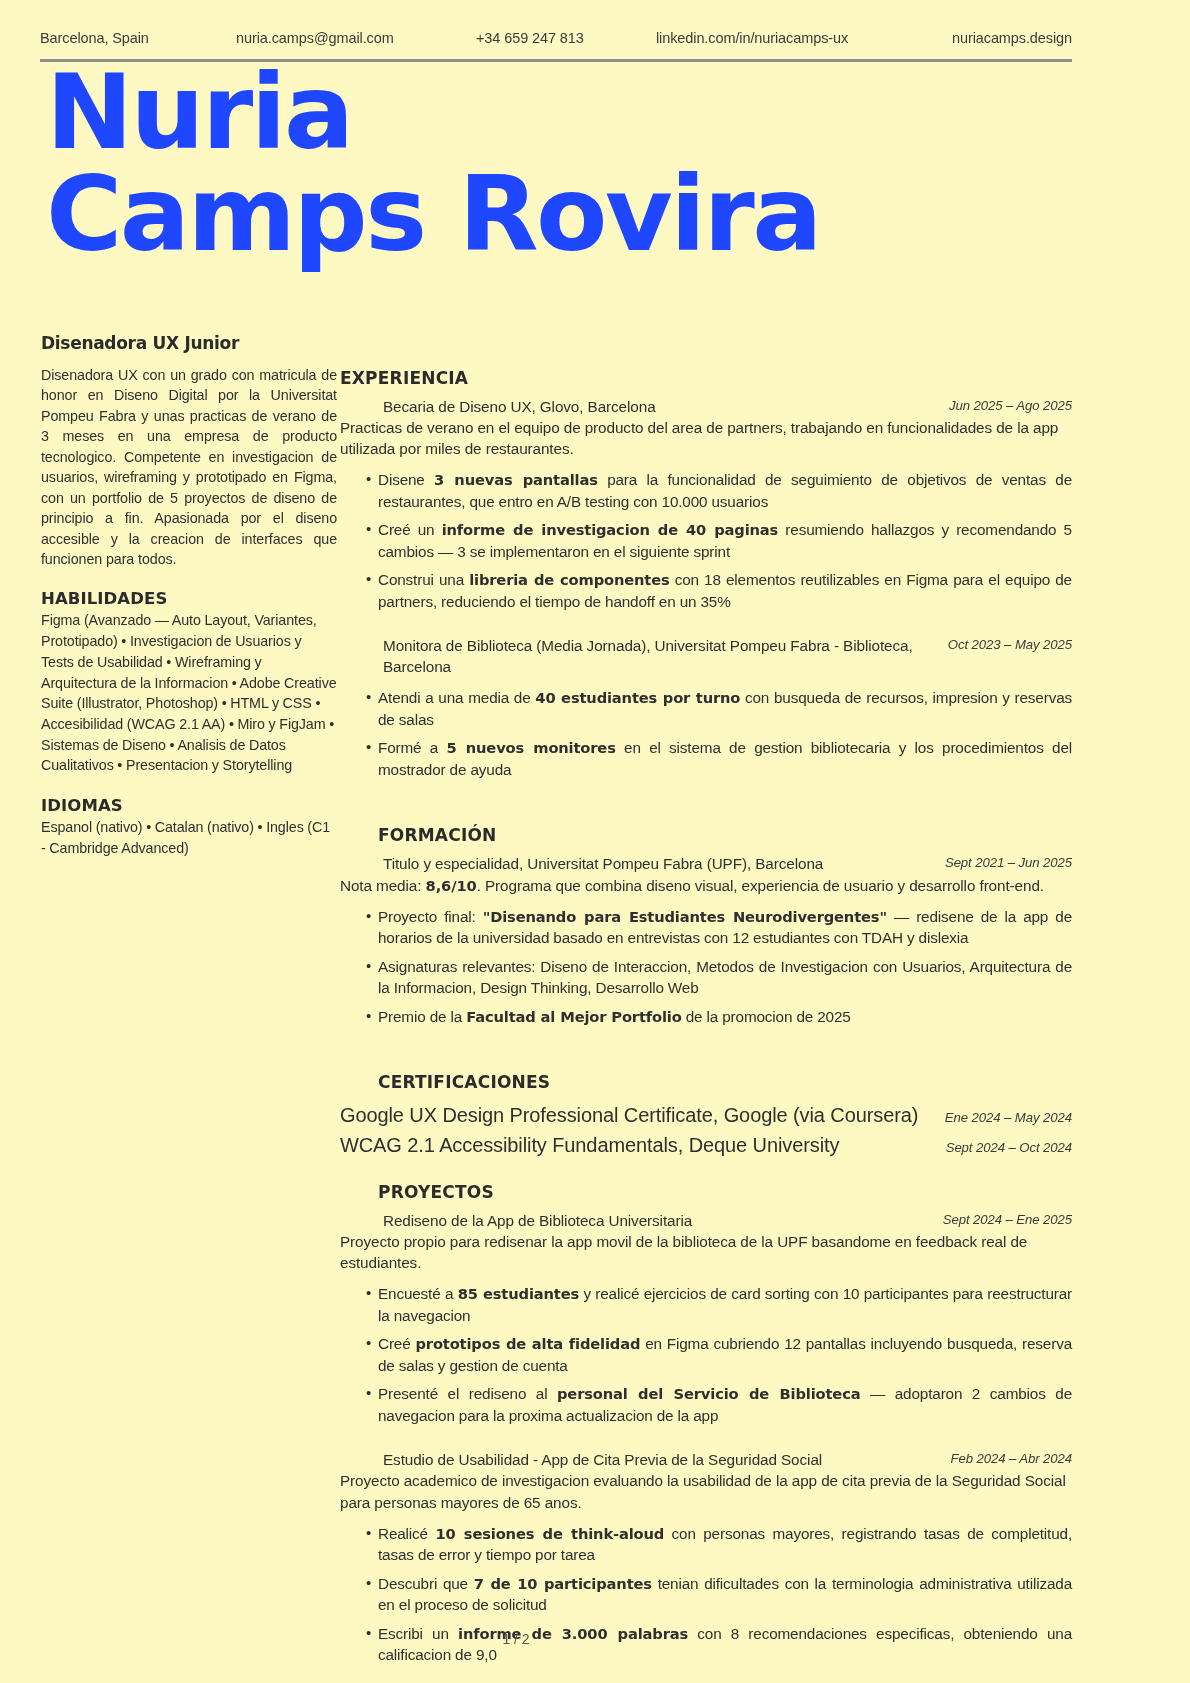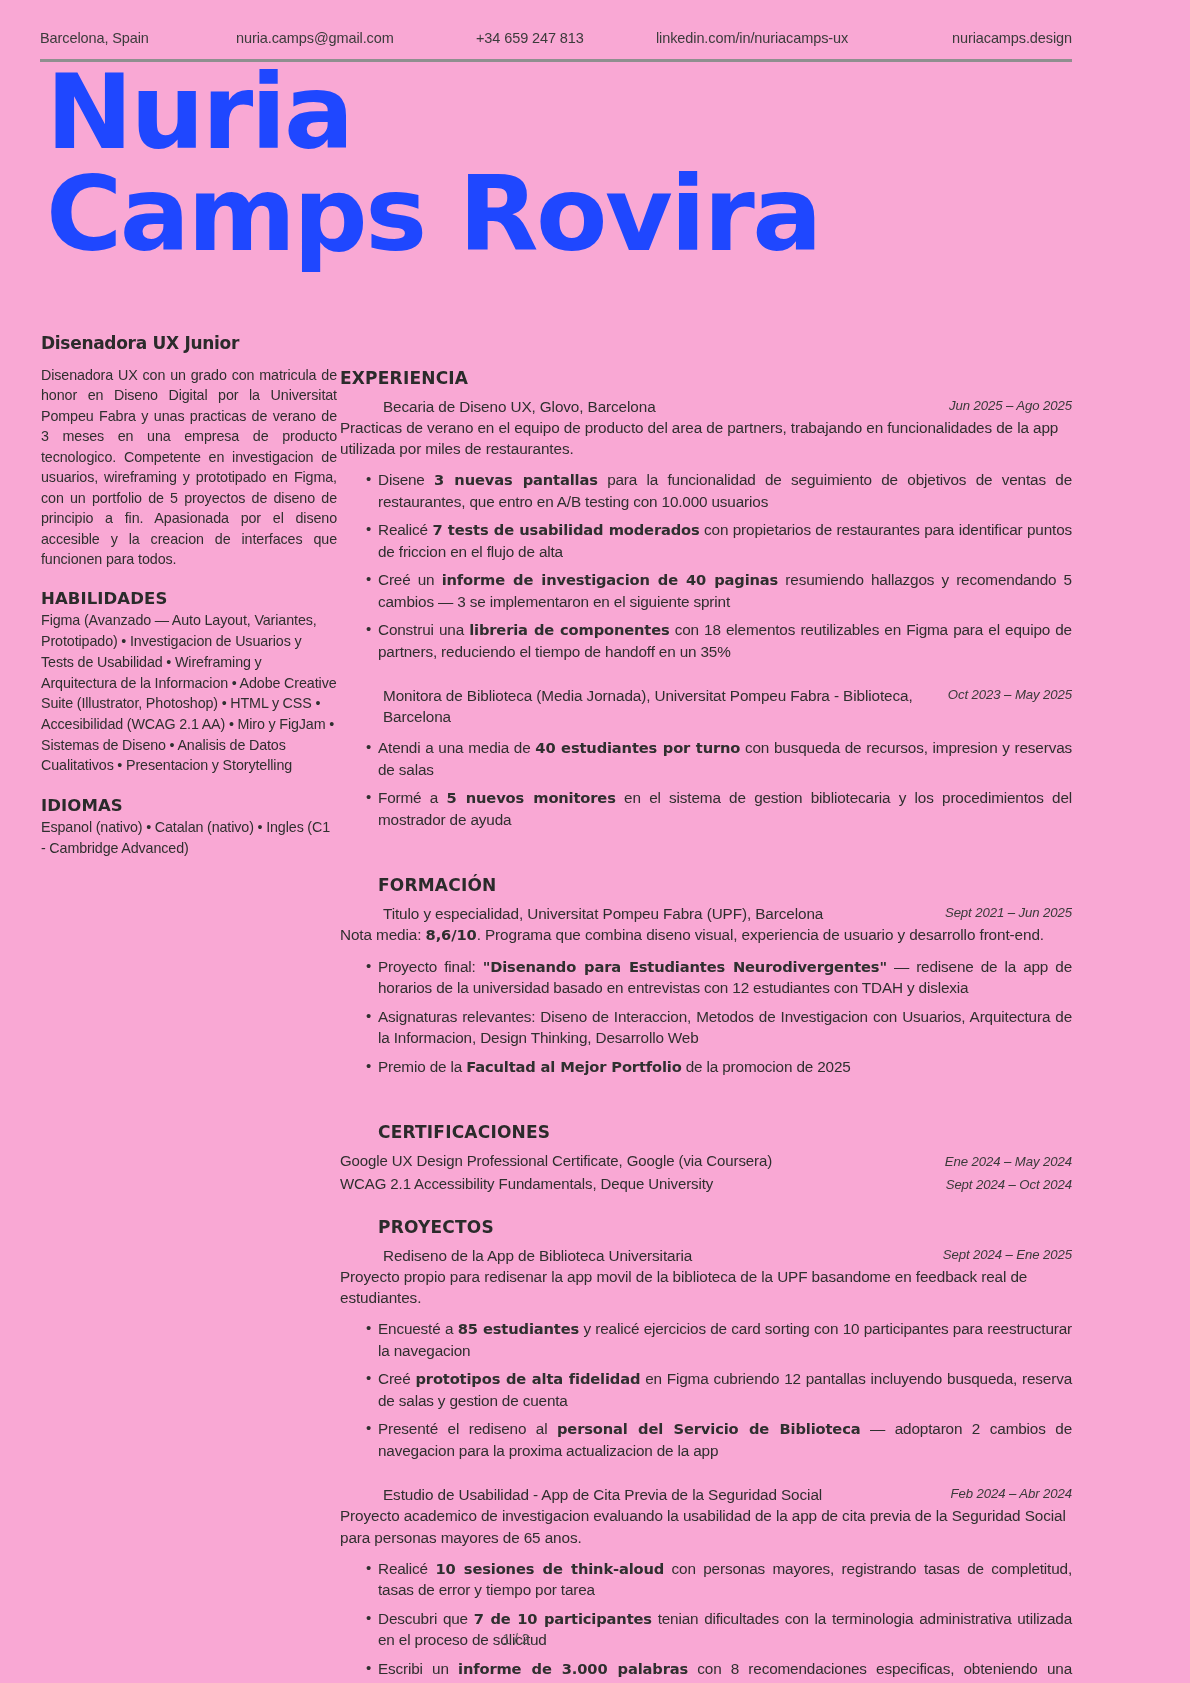--- a/index.html
+++ b/index.html
@@ -8,21 +8,21 @@
     padding: 0;
     background: #ffffff;
   }
   body {
     font-family: "Liberation Sans", sans-serif;
   }
   .page {
     position: relative;
     width: 1190px;
     height: 1683px;
-    background: #f9a8d4;
+    background: #fef9c3;
     overflow: hidden;
   }
 
   
   .contact-bar {
     position: absolute;
     left: 40px;
     top: 30px;
     width: 1032px;
     display: flex;
@@ -181,21 +181,21 @@
 
   .gap-md { height: 16px; }
 
   .cert-row {
     display: flex;
     justify-content: space-between;
     align-items: baseline;
     gap: 14px;
   }
   .cert-name {
-    font-size: 15px;
+    font-size: 20px;
     color: #2f2f2f;
     line-height: 1.5;
     letter-spacing: -0.1px;
   }
 
   
   .footer {
     position: absolute;
     left: 0;
     bottom: 36px;
@@ -240,21 +240,20 @@
     <div class="sec-head">EXPERIENCIA</div>
     <div id="experiencia-entries">
         <div class="entry">
           <div class="entry-head">
             <div class="entry-title">Becaria de Diseno UX, Glovo, Barcelona</div>
             <div class="entry-date">Jun 2025 – Ago 2025</div>
           </div>
           <p class="entry-desc">Practicas de verano en el equipo de producto del area de partners, trabajando en funcionalidades de la app utilizada por miles de restaurantes.</p>
           <ul class="bullets">
             <li>Disene <b>3 nuevas pantallas</b> para la funcionalidad de seguimiento de objetivos de ventas de restaurantes, que entro en A/B testing con 10.000 usuarios</li>
-            <li>Realicé <b>7 tests de usabilidad moderados</b> con propietarios de restaurantes para identificar puntos de friccion en el flujo de alta</li>
             <li>Creé un <b>informe de investigacion de 40 paginas</b> resumiendo hallazgos y recomendando 5 cambios — 3 se implementaron en el siguiente sprint</li>
             <li>Construi una <b>libreria de componentes</b> con 18 elementos reutilizables en Figma para el equipo de partners, reduciendo el tiempo de handoff en un 35%</li>
           </ul>
         </div>
         <div class="gap-md"></div>
         <div class="entry">
           <div class="entry-head">
             <div class="entry-title">Monitora de Biblioteca (Media Jornada), Universitat Pompeu Fabra - Biblioteca, Barcelona</div>
             <div class="entry-date">Oct 2023 – May 2025</div>
           </div>

